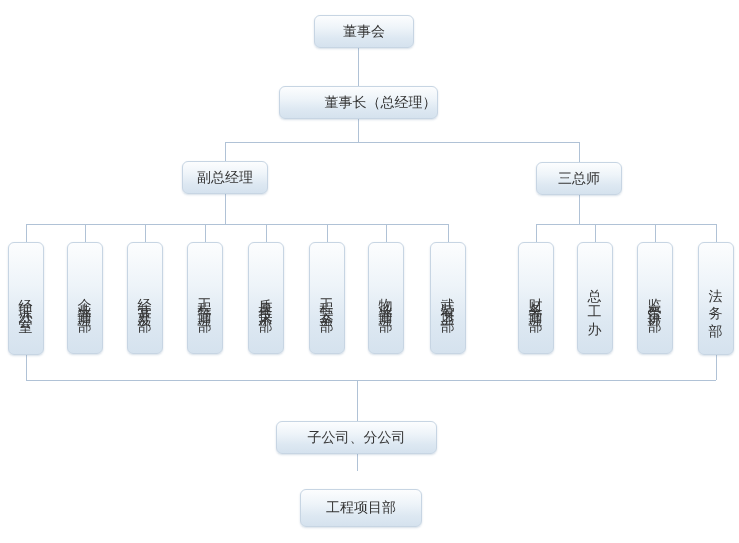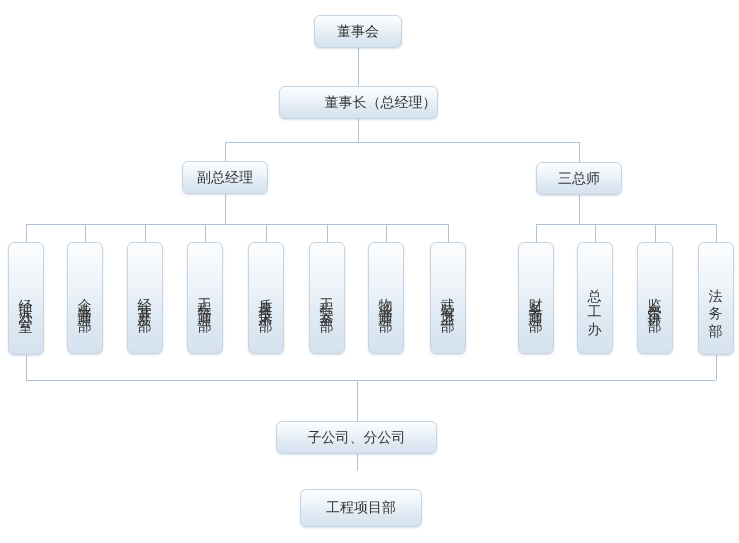--- a/index.html
+++ b/index.html
@@ -66,21 +66,21 @@
   <div class="vl" style="left:595px; top:224px; height:18px;"></div>
   <div class="vl" style="left:655px; top:224px; height:18px;"></div>
   <div class="vl" style="left:716px; top:224px; height:18px;"></div>
 
   <div class="vl" style="left:26px;  top:355px; height:25px;"></div>
   <div class="vl" style="left:716px; top:355px; height:25px;"></div>
   <div class="hl" style="left:26px;  top:380px; width:690px;"></div>
   <div class="vl" style="left:357px; top:380px; height:41px;"></div>
   <div class="vl" style="left:357px; top:454px; height:17px;"></div>
 
-  <div class="node" style="left:314px; top:15px; width:88px; height:33px;">
+  <div class="node" style="left:314px; top:15px; width:100px; height:33px;">
     <span>董事会</span>
   </div>
 
   <div class="node" style="left:279px; top:86px; width:159px; height:33px;padding-left:44px;">
     <span>董事长（总经理）</span>
   </div>
 
   <div class="node" style="left:536px; top:162px; width:86px; height:33px;">
     <span>三总师</span>
   </div>

